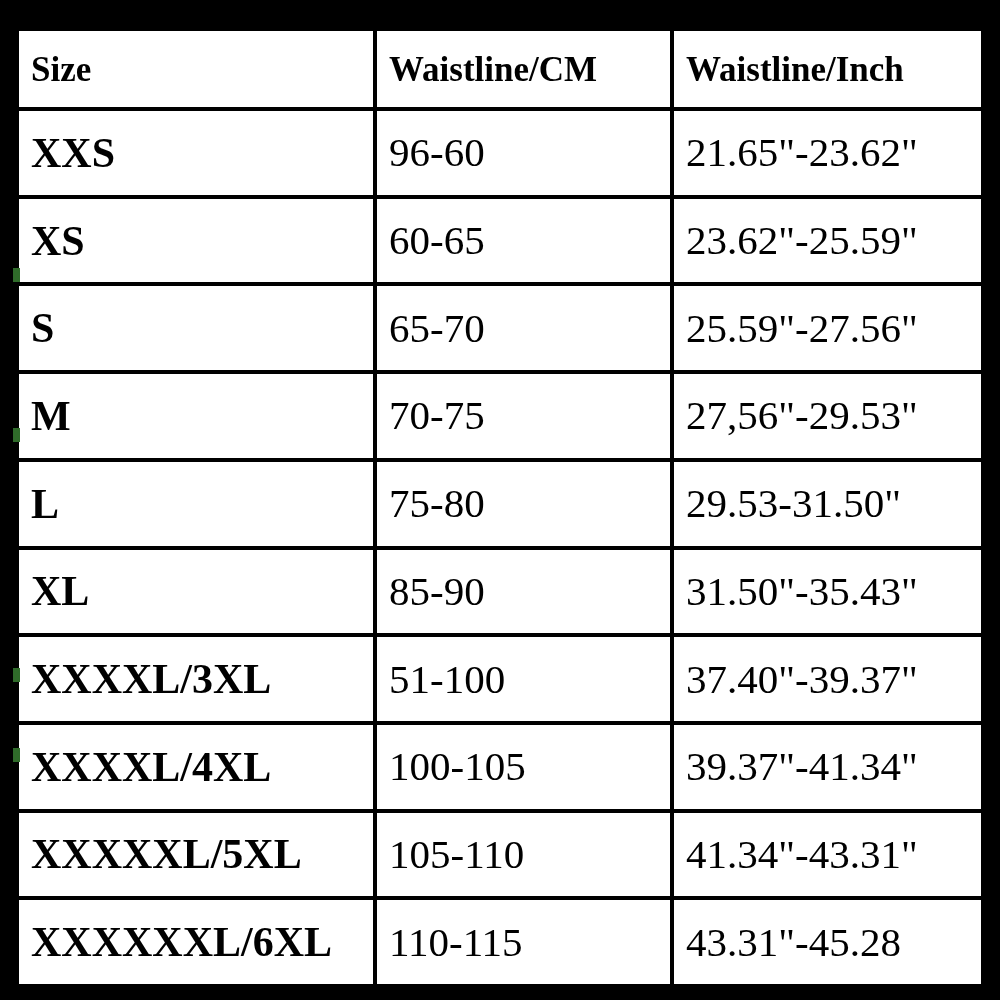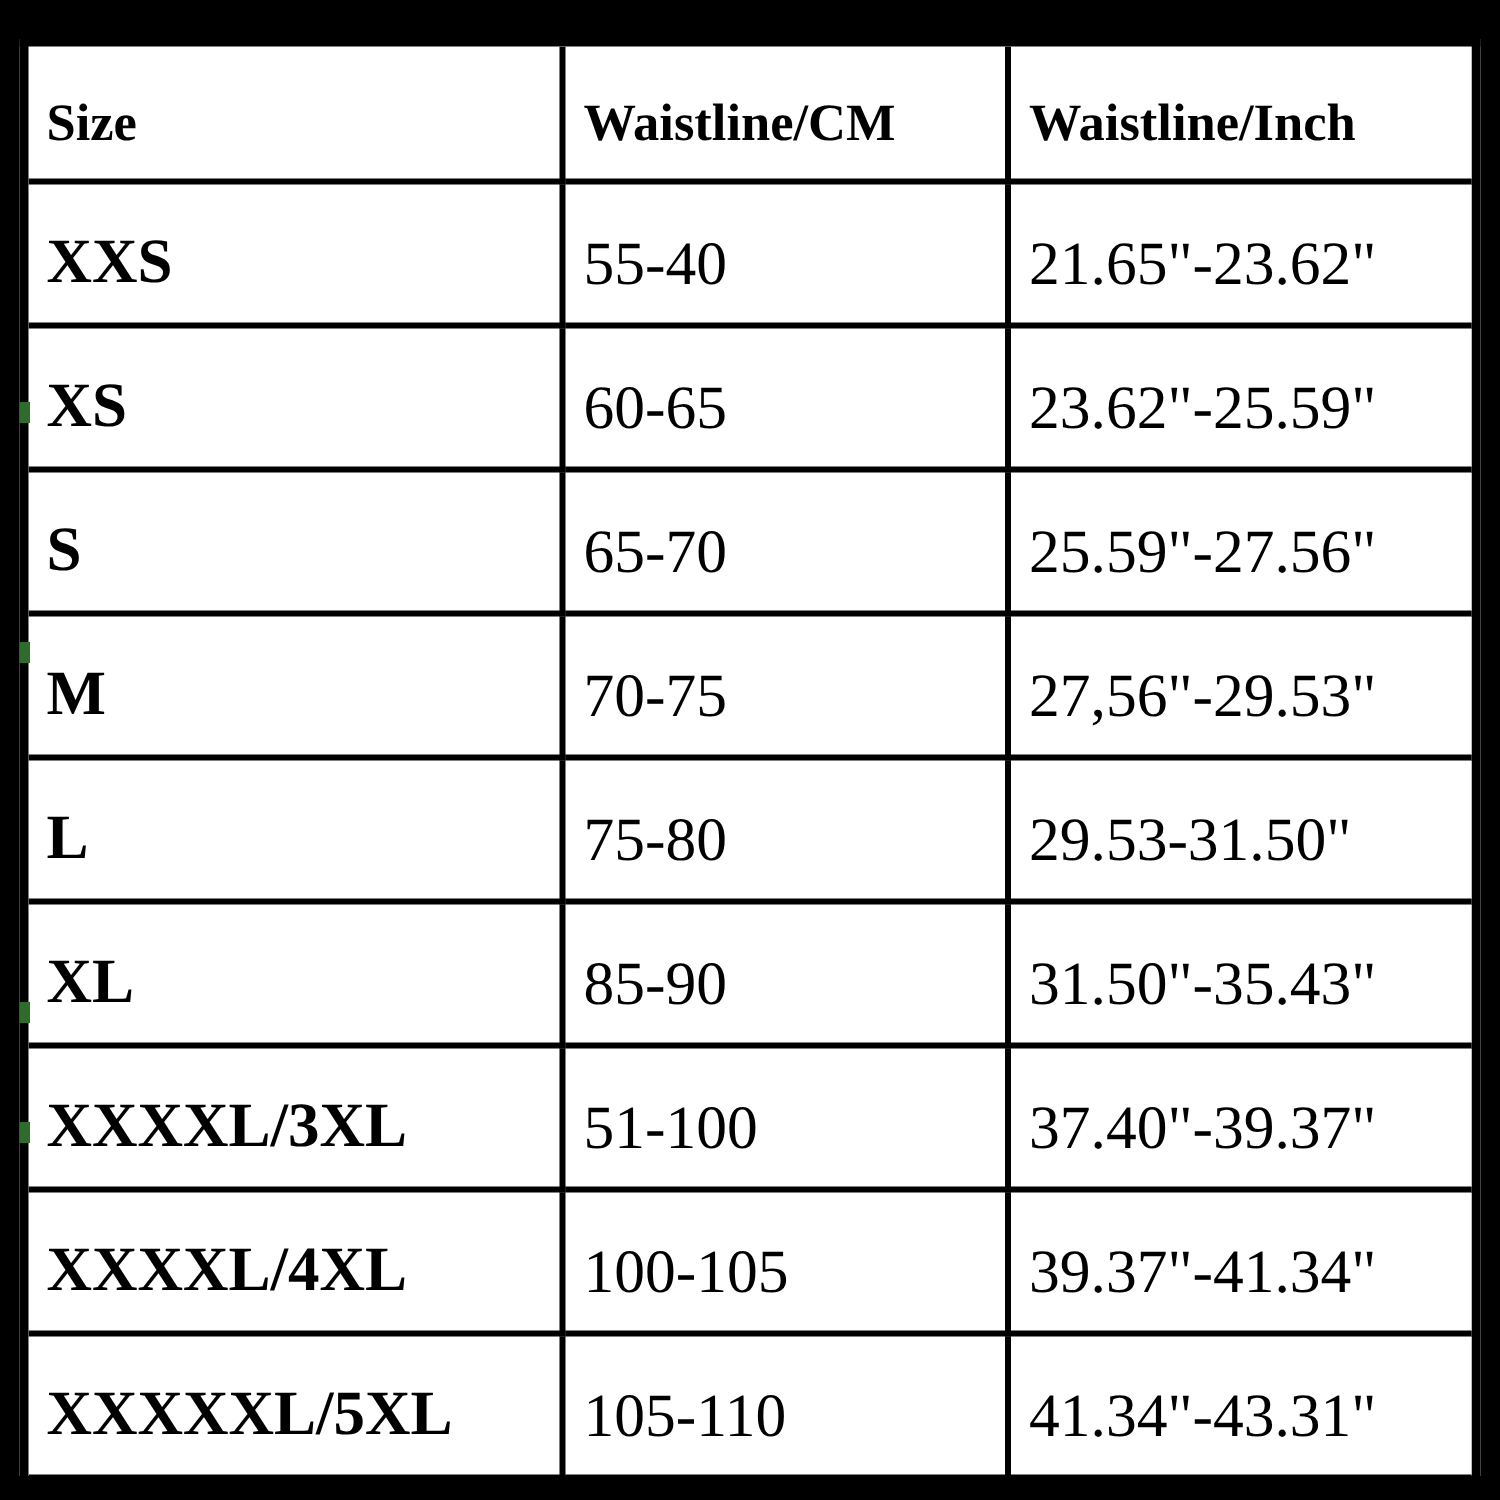--- a/index.html
+++ b/index.html
@@ -38,21 +38,21 @@
     table-layout: fixed;
     font-family: "Liberation Serif", "DejaVu Serif", serif;
   }
   table.size-chart col.c1 { width: 356px; }
   table.size-chart col.c2 { width: 297px; }
   table.size-chart col.c3 { width: 311px; }
 
   table.size-chart td, table.size-chart th {
     border-right: 4px solid #000000;
     border-bottom: 4px solid #000000;
-    padding: 12px 0 0 12px;
+    padding: 0 0 0 12px;
     vertical-align: middle;
     text-align: left;
     color: #000000;
     background: #ffffff;
     white-space: nowrap;
     overflow: hidden;
   }
   table.size-chart td:last-child, table.size-chart th:last-child {
     border-right: none;
   }
@@ -104,21 +104,21 @@
       <thead>
         <tr>
           <th>Size</th>
           <th>Waistline/CM</th>
           <th>Waistline/Inch</th>
         </tr>
       </thead>
       <tbody>
         <tr>
           <td class="sizecell">XXS</td>
-          <td>55-40</td>
+          <td>96-60</td>
           <td>21.65"-23.62"</td>
         </tr>
         <tr>
           <td class="sizecell">XS</td>
           <td>60-65</td>
           <td>23.62"-25.59"</td>
         </tr>
         <tr>
           <td class="sizecell">S</td>
           <td>65-70</td>

